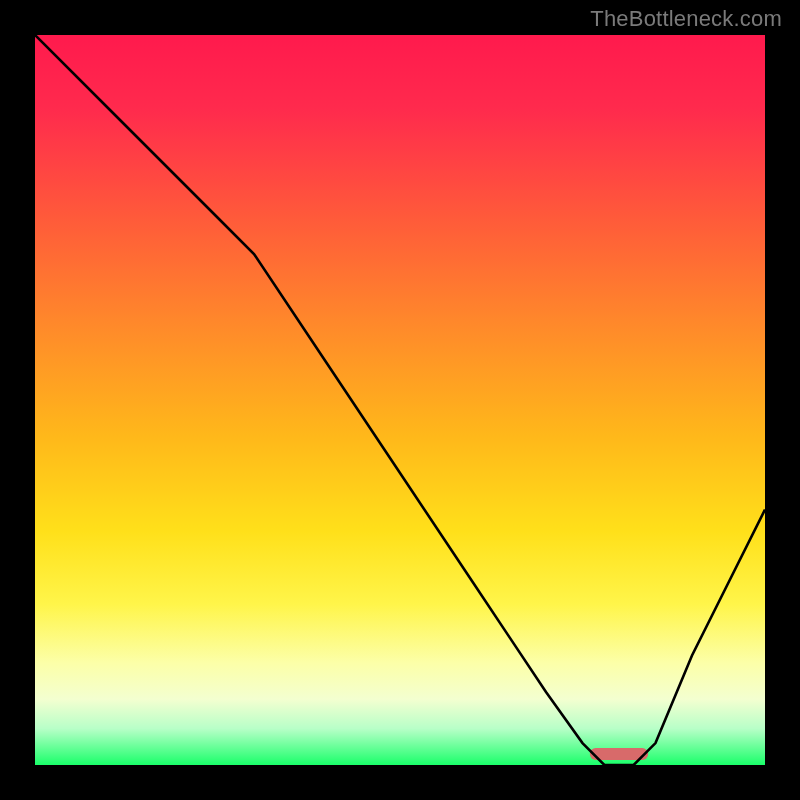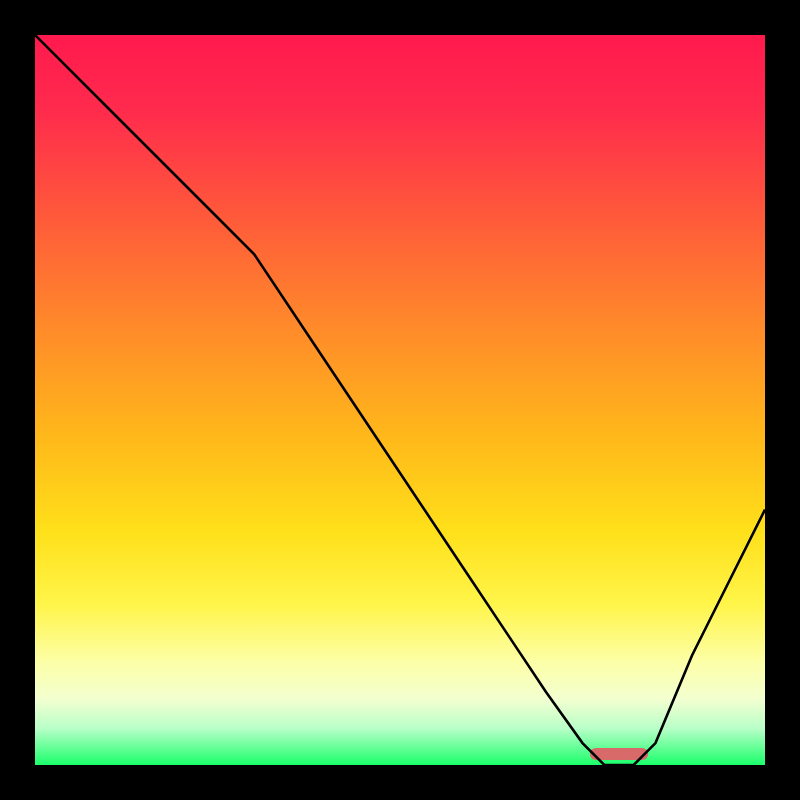--- a/index.html
+++ b/index.html
@@ -46,20 +46,21 @@
     top: 0;
     width: 730px;
     height: 730px;
   }
 </style>
 </head>
 <body>
 
 <div class="wrap">
 
+  <div class="watermark">TheBottleneck.com</div>
 
   <div class="plot">
     <svg class="overlay" viewBox="0 0 730 730" preserveAspectRatio="none">
       <g>
         <rect id="marker-rect" x="554.8" y="713.0" width="58.4" height="12" rx="6" ry="6" fill="#d86a6a"></rect>
       </g>
       <g>
         <path id="curve-path" d="M0.0 0.0 L73.0 73.0 L146.0 146.0 L182.5 182.5 L219.0 219.0 L292.0 328.5 L365.0 438.0 L438.0 547.5 L511.0 657.0 L547.5 708.1 L569.4 730.0 L584.0 730.0 L598.6 730.0 L620.5 708.1 L657.0 620.5 L693.5 547.5 L730.0 474.5" fill="none" stroke="#000000" stroke-width="2.6"></path>
       </g>
     </svg>

